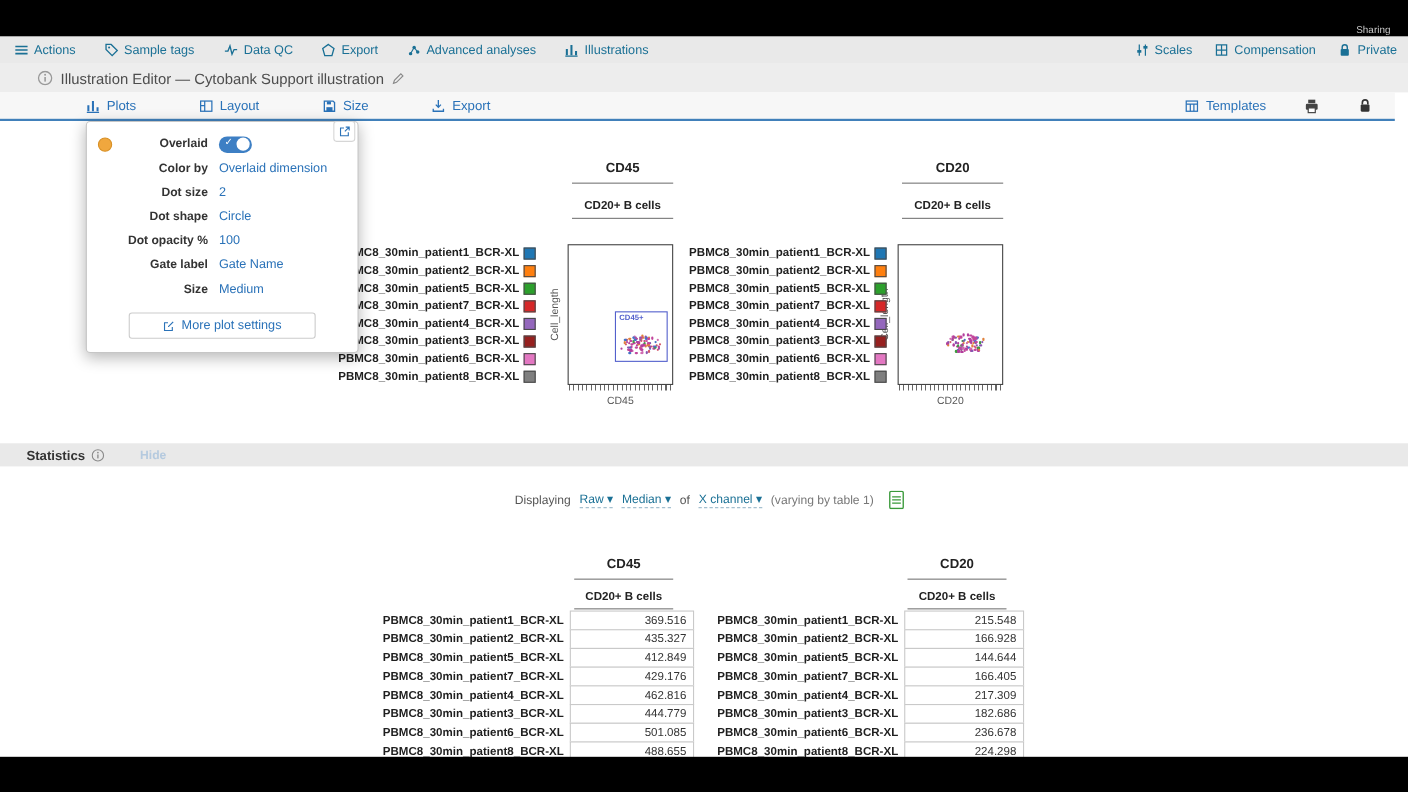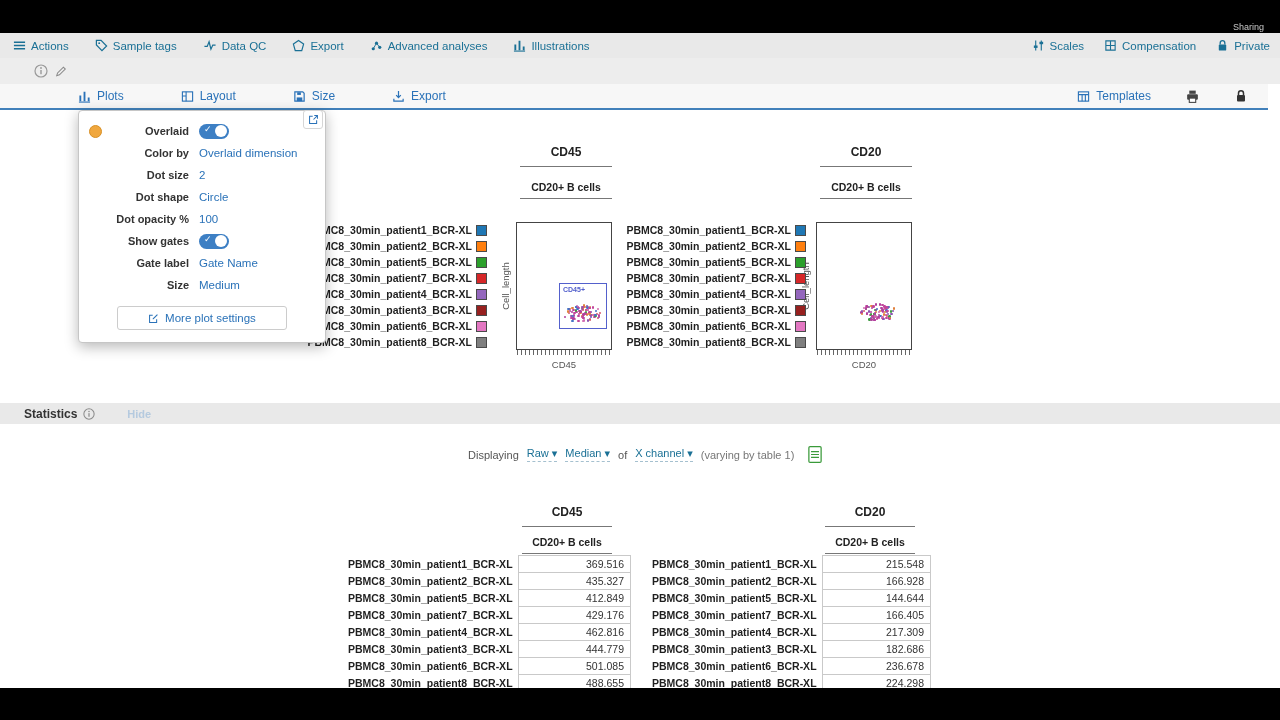--- a/index.html
+++ b/index.html
@@ -175,20 +175,21 @@
 </div>
 
 <div class="title-row">
   <span class="icon">
       <svg width="14" height="14" viewBox="0 0 14 14">
         <circle cx="7" cy="7" r="6" fill="none" stroke="#999" stroke-width="1.2"></circle>
         <rect x="6.3" y="6" width="1.4" height="4.2" fill="#999"></rect>
         <circle cx="7" cy="4" r="0.9" fill="#999"></circle>
       </svg>
     </span>
+  <span>Illustration Editor — Cytobank Support illustration</span>
   <span class="icon">
       <svg width="12" height="12" viewBox="0 0 14 14">
         <path d="M2 12.5l1-3.2 6.8-6.8 2.2 2.2-6.8 6.8z" fill="none" stroke="#888" stroke-width="1.2"></path>
       </svg>
     </span>
 </div>
 
 <div class="toolbar">
   <div class="tb-item tb-first">
     <span class="icon">
@@ -278,24 +279,20 @@
     <span class="panel-label">Dot size</span>
     <span class="panel-value">2</span>
   </div>
   <div class="panel-row">
     <span class="panel-label">Dot shape</span>
     <span class="panel-value">Circle</span>
   </div>
   <div class="panel-row">
     <span class="panel-label">Dot opacity %</span>
     <span class="panel-value">100</span>
-  </div>
-  <div class="panel-row">
-    <span class="panel-label">Show gates</span>
-    <span class="toggle"></span>
   </div>
   <div class="panel-row">
     <span class="panel-label">Gate label</span>
     <span class="panel-value">Gate Name</span>
   </div>
   <div class="panel-row">
     <span class="panel-label">Size</span>
     <span class="panel-value">Medium</span>
   </div>
   <div class="more-btn">

